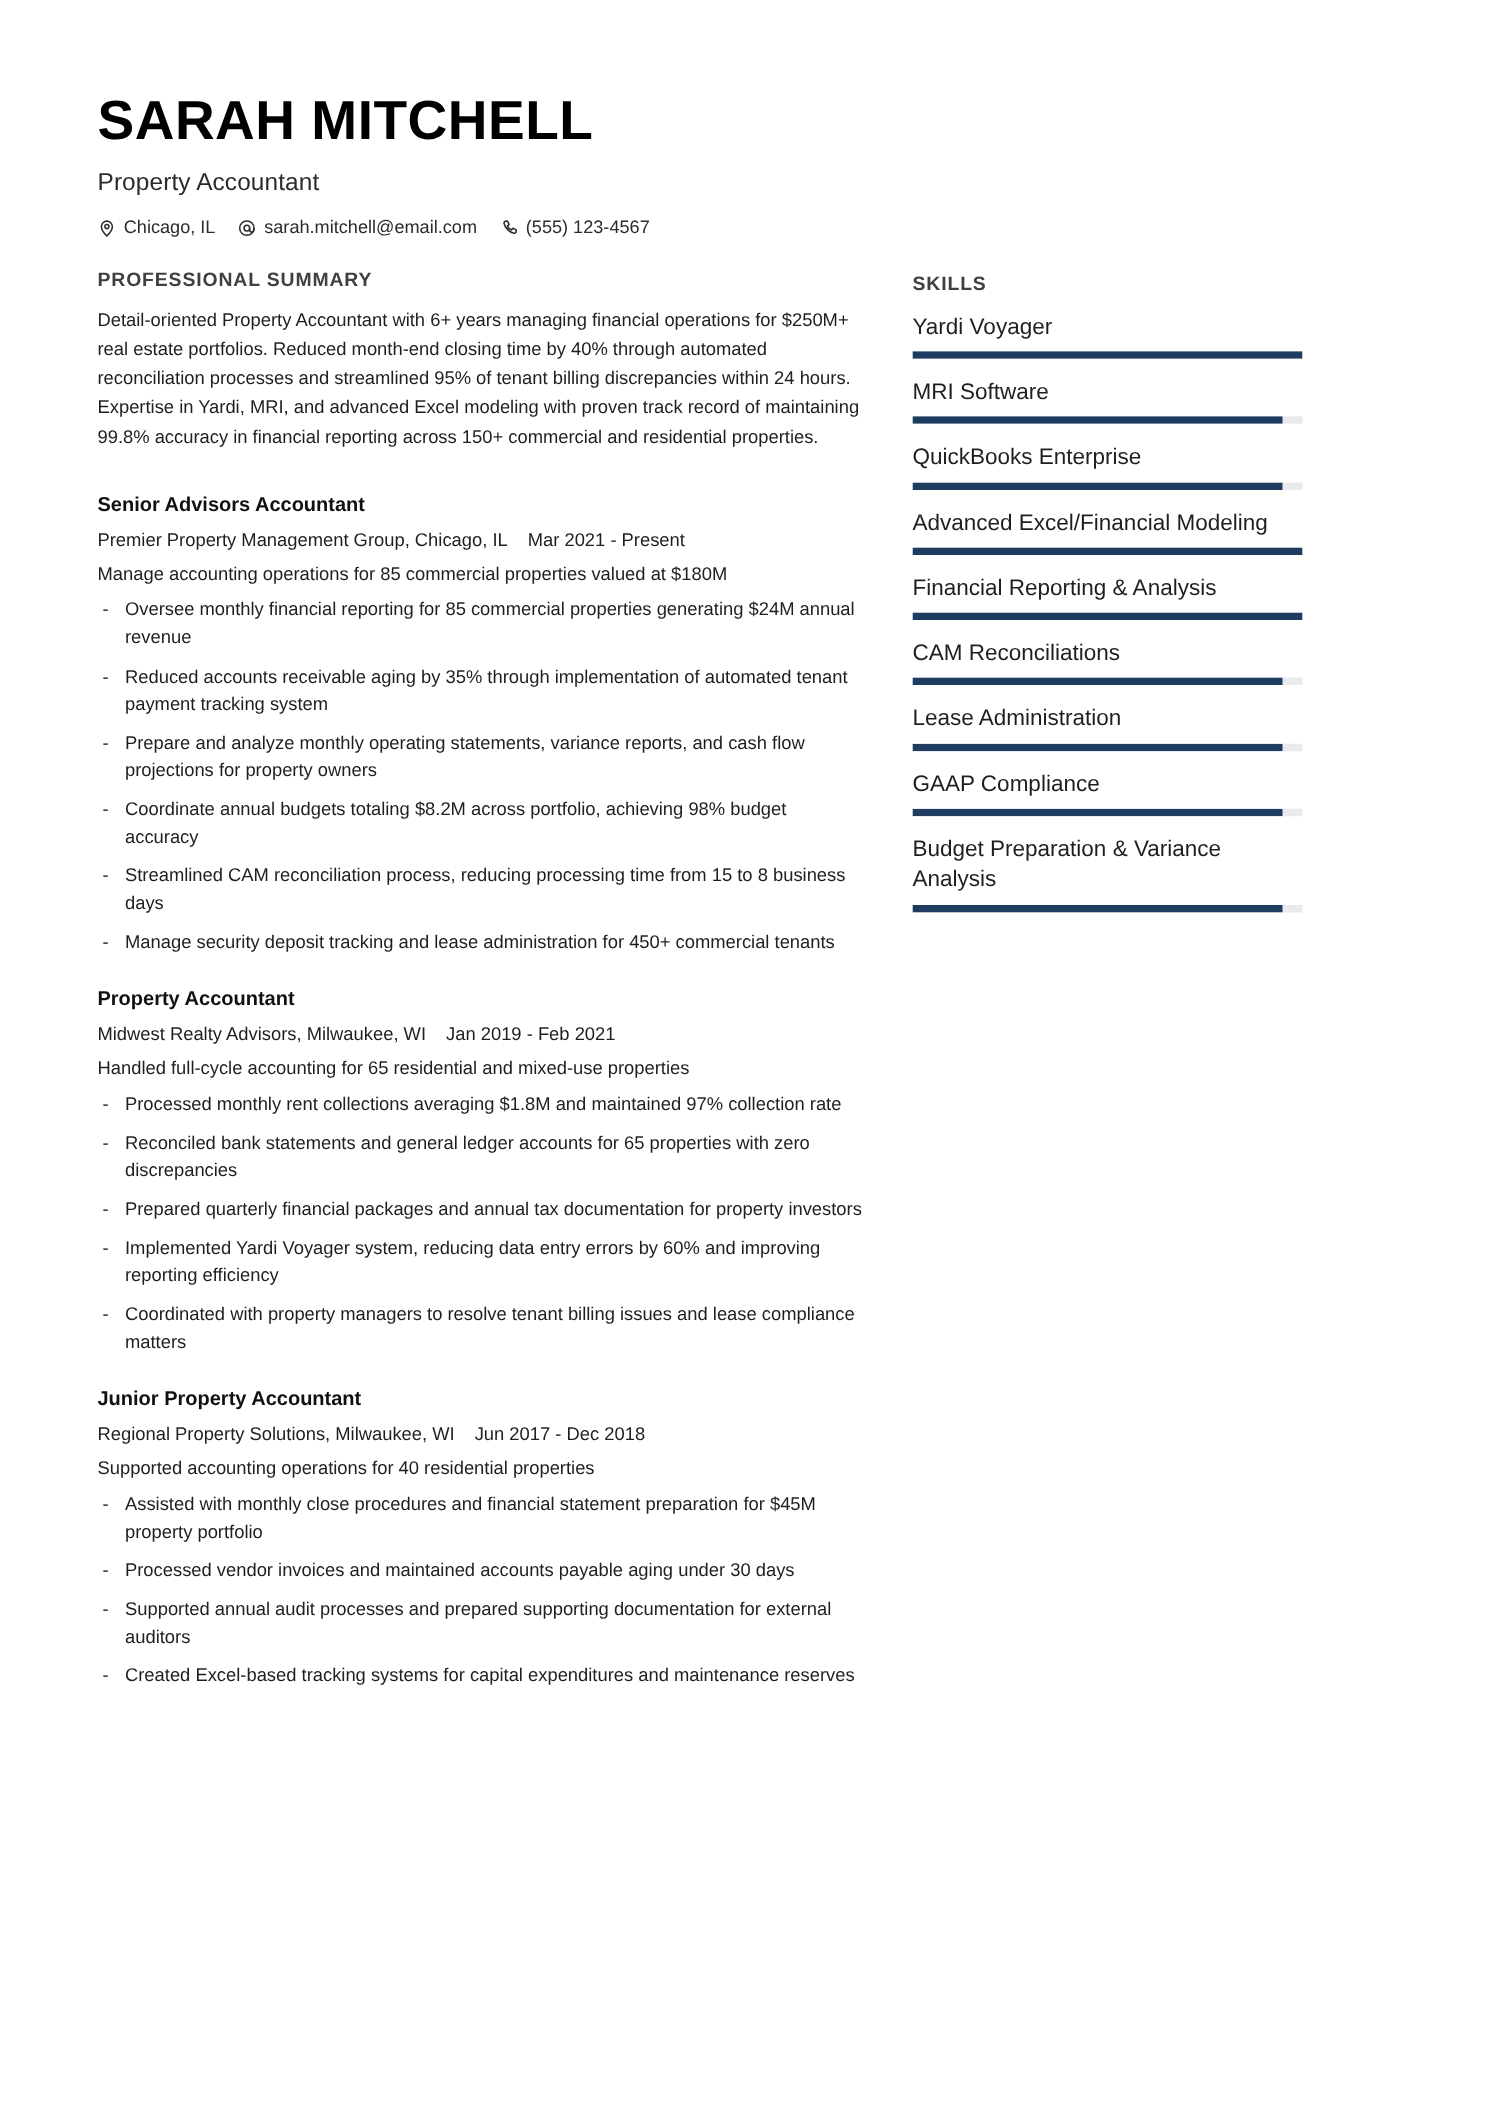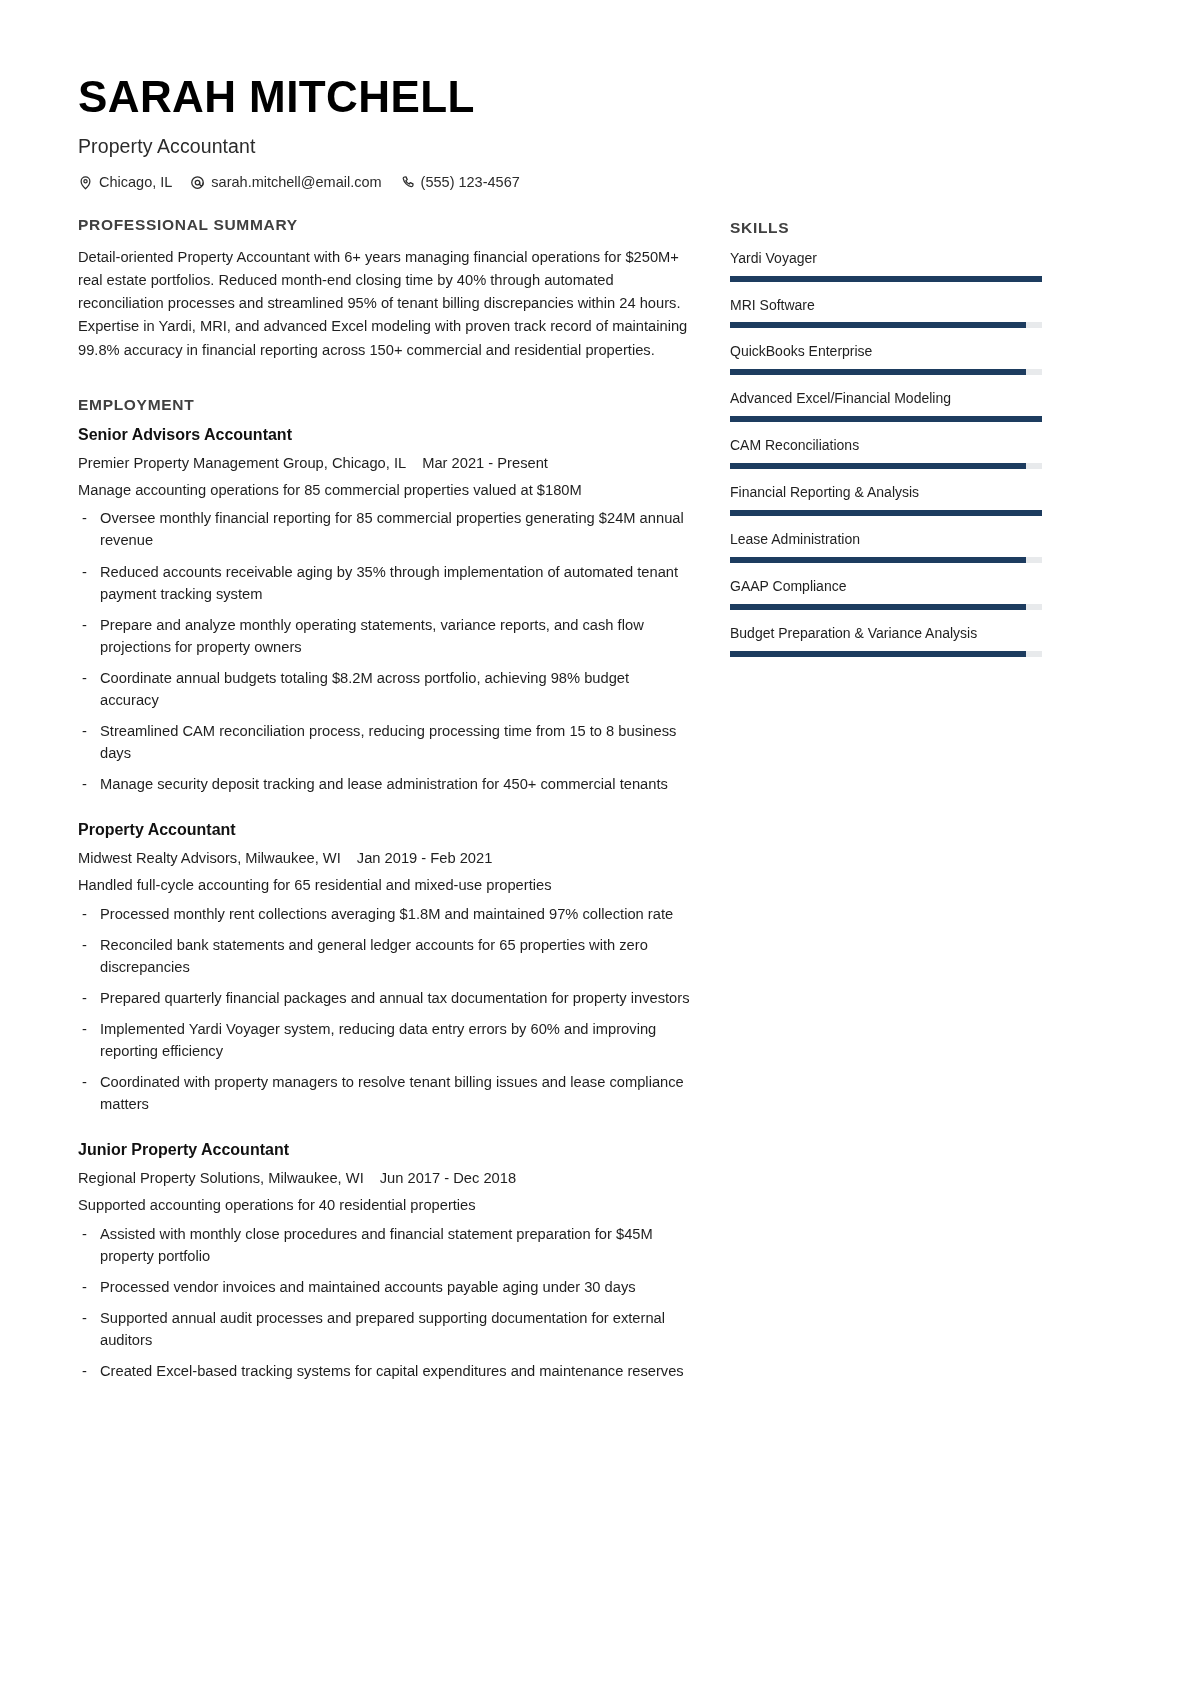--- a/index.html
+++ b/index.html
@@ -142,21 +142,21 @@
     color: #1f1f1f;
   }
 
   .bullet-text { flex: 1; }
 
   
   .skill { margin-bottom: 14px; }
   .skill:last-child { margin-bottom: 0; }
 
   .skill-name {
-    font-size: 14px;
+    font-size: 18px;
     color: #1f1f1f;
     line-height: 1.35;
     margin-bottom: 8px;
   }
 
   .skill-track {
     position: relative;
     width: 100%;
     height: 6px;
     background: #e8eaec;
@@ -217,21 +217,20 @@
   <div class="body-cols">
 
     <div class="col-left">
 
       <div class="section">
         <div class="section-heading">PROFESSIONAL SUMMARY</div>
         <div class="summary-text">Detail-oriented Property Accountant with 6+ years managing financial operations for $250M+ real estate portfolios. Reduced month-end closing time by 40% through automated reconciliation processes and streamlined 95% of tenant billing discrepancies within 24 hours. Expertise in Yardi, MRI, and advanced Excel modeling with proven track record of maintaining 99.8% accuracy in financial reporting across 150+ commercial and residential properties.</div>
       </div>
 
       <div class="section employment">
-        <div class="section-heading">EMPLOYMENT</div>
         <div id="jobs-container">
             <div class="job">
               <div class="job-role">Senior Advisors Accountant</div>
               <div class="job-meta">
                 <div class="job-company">Premier Property Management Group, Chicago, IL</div>
                 <div class="job-dates">Mar 2021 - Present</div>
               </div>
               <div class="job-summary">Manage accounting operations for 85 commercial properties valued at $180M</div>
               <div class="bullets">
                 <div class="bullet">
@@ -343,29 +342,29 @@
                 <div class="skill-fill" style="width: 95%; background: rgb(29, 60, 95);"></div>
               </div>
             </div>
             <div class="skill">
               <div class="skill-name">Advanced Excel/Financial Modeling</div>
               <div class="skill-track" style="background: rgb(232, 234, 236);">
                 <div class="skill-fill" style="width: 100%; background: rgb(29, 60, 95);"></div>
               </div>
             </div>
             <div class="skill">
+              <div class="skill-name">Financial Reporting &amp; Analysis</div>
+              <div class="skill-track" style="background: rgb(232, 234, 236);">
+                <div class="skill-fill" style="width: 100%; background: rgb(29, 60, 95);"></div>
+              </div>
+            </div>
+            <div class="skill">
               <div class="skill-name">CAM Reconciliations</div>
               <div class="skill-track" style="background: rgb(232, 234, 236);">
                 <div class="skill-fill" style="width: 95%; background: rgb(29, 60, 95);"></div>
-              </div>
-            </div>
-            <div class="skill">
-              <div class="skill-name">Financial Reporting &amp; Analysis</div>
-              <div class="skill-track" style="background: rgb(232, 234, 236);">
-                <div class="skill-fill" style="width: 100%; background: rgb(29, 60, 95);"></div>
               </div>
             </div>
             <div class="skill">
               <div class="skill-name">Lease Administration</div>
               <div class="skill-track" style="background: rgb(232, 234, 236);">
                 <div class="skill-fill" style="width: 95%; background: rgb(29, 60, 95);"></div>
               </div>
             </div>
             <div class="skill">
               <div class="skill-name">GAAP Compliance</div>

